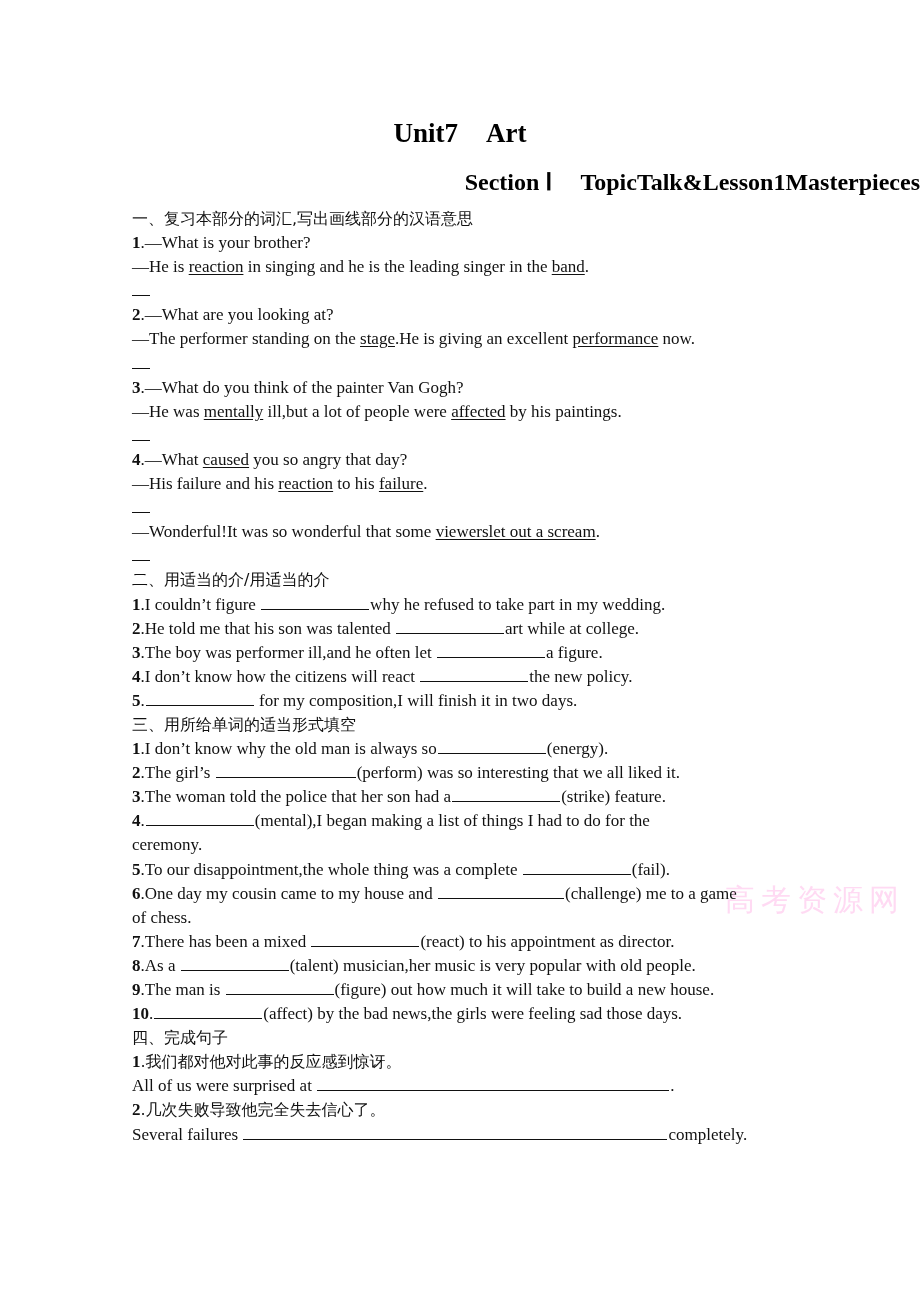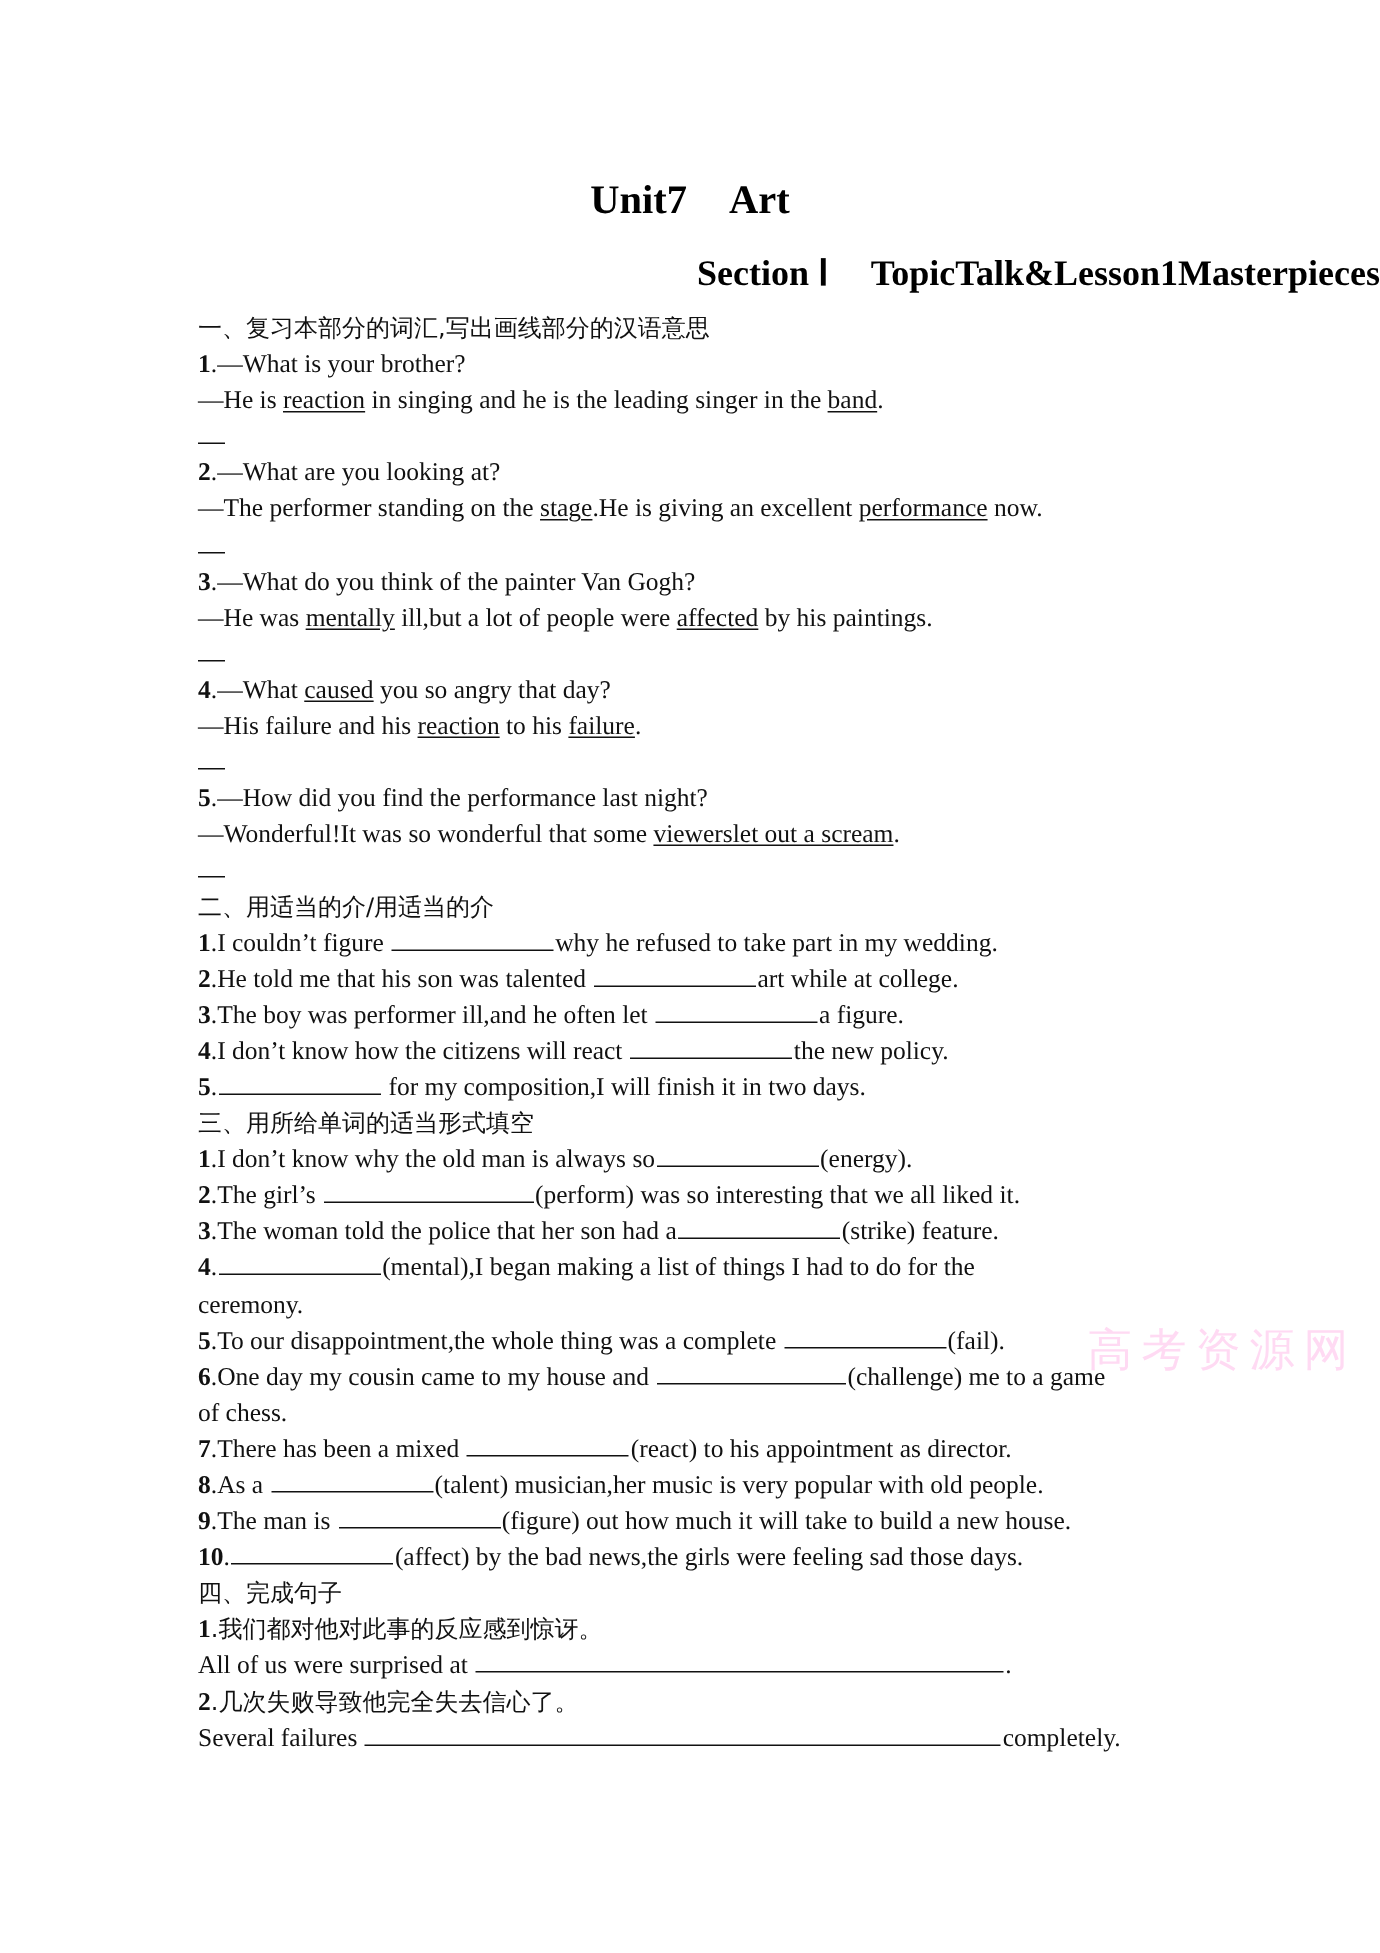--- a/index.html
+++ b/index.html
@@ -52,21 +52,20 @@
     <div class="line"><span class="dash"></span></div>
   </div>
 
   <div>
     <div class="line"><span class="num">4</span><span>.—What </span><u>caused</u><span> you so angry that day?</span></div>
     <div class="line"><span>—His failure and his </span><u>reaction</u><span> to his </span><u>failure</u><span>.</span></div>
     <div class="line"><span class="dash"></span></div>
   </div>
 
   <div>
-    <div class="line"><span class="num">5</span><span>.—How did you find the performance last night?</span></div>
     <div class="line"><span>—Wonderful!It was so wonderful that some </span><u>viewerslet out a scream</u><span>.</span></div>
     <div class="line"><span class="dash"></span></div>
   </div>
 
   <div class="line cn">二、用适当的介/用适当的介</div>
   <div class="line"><span class="num">1</span><span>.I couldn’t figure </span><span class="blank" style="width:108px"></span><span>why he refused to take part in my wedding.</span></div>
   <div class="line"><span class="num">2</span><span>.He told me that his son was talented </span><span class="blank" style="width:108px"></span><span>art while at college.</span></div>
   <div class="line"><span class="num">3</span><span>.The boy was performer ill,and he often let </span><span class="blank" style="width:108px"></span><span>a figure.</span></div>
   <div class="line"><span class="num">4</span><span>.I don’t know how the citizens will react </span><span class="blank" style="width:108px"></span><span>the new policy.</span></div>
   <div class="line"><span class="num">5</span><span>.</span><span class="blank" style="width:108px"></span><span> for my composition,I will finish it in two days.</span></div>

